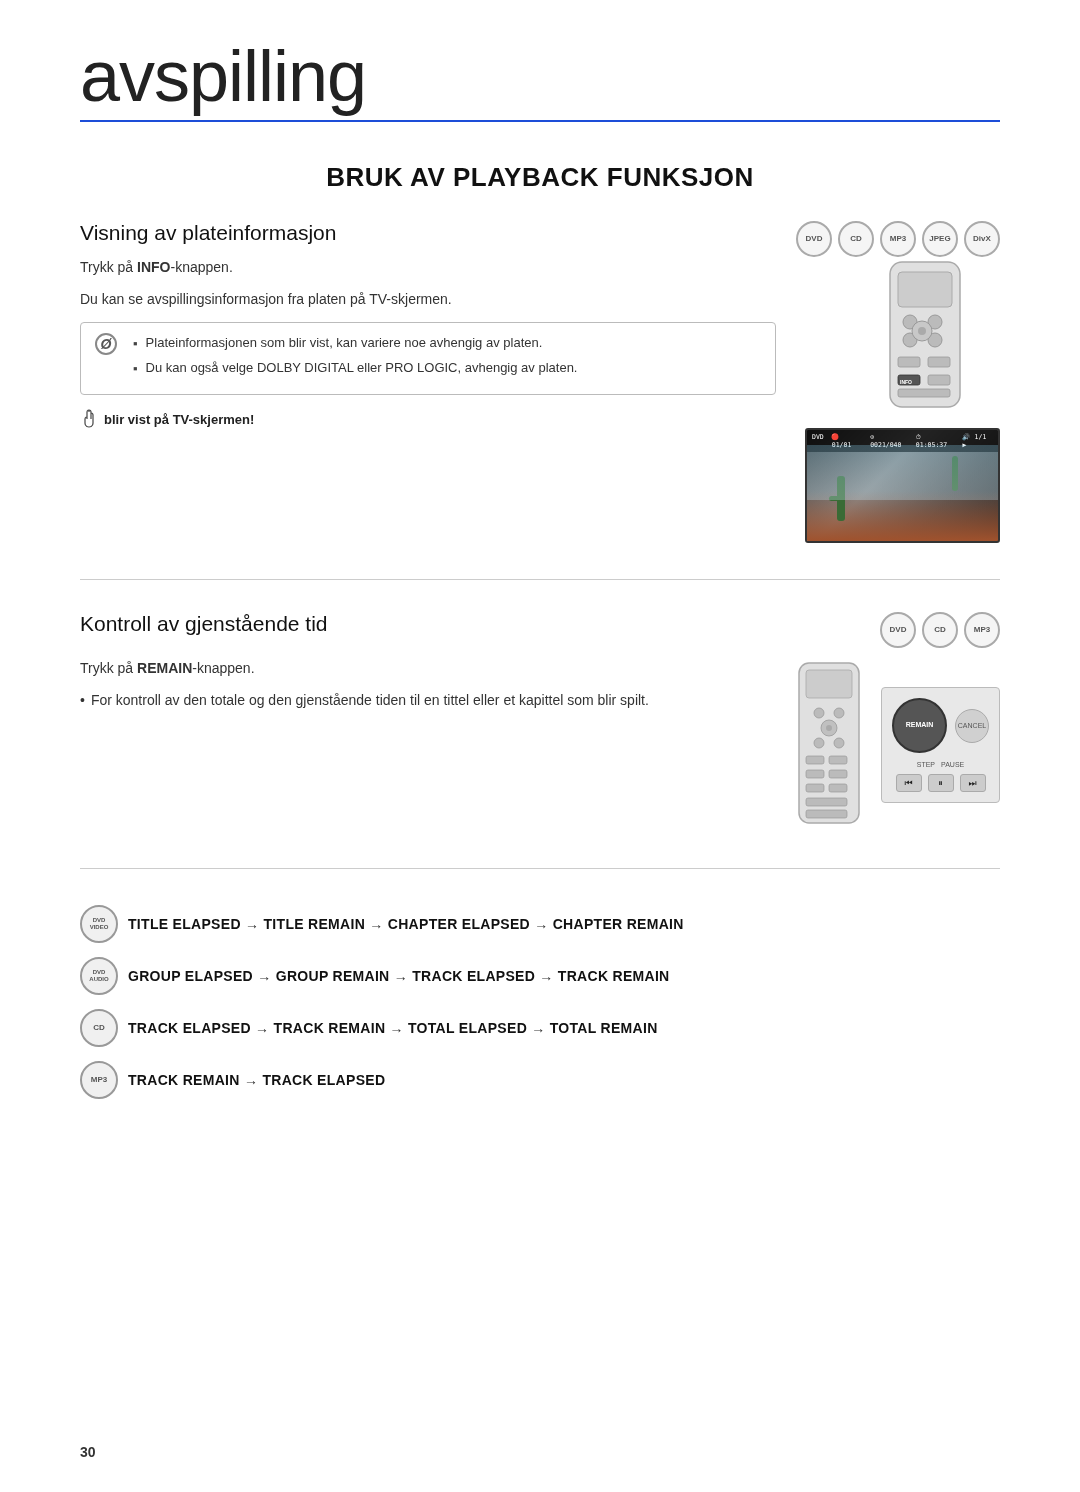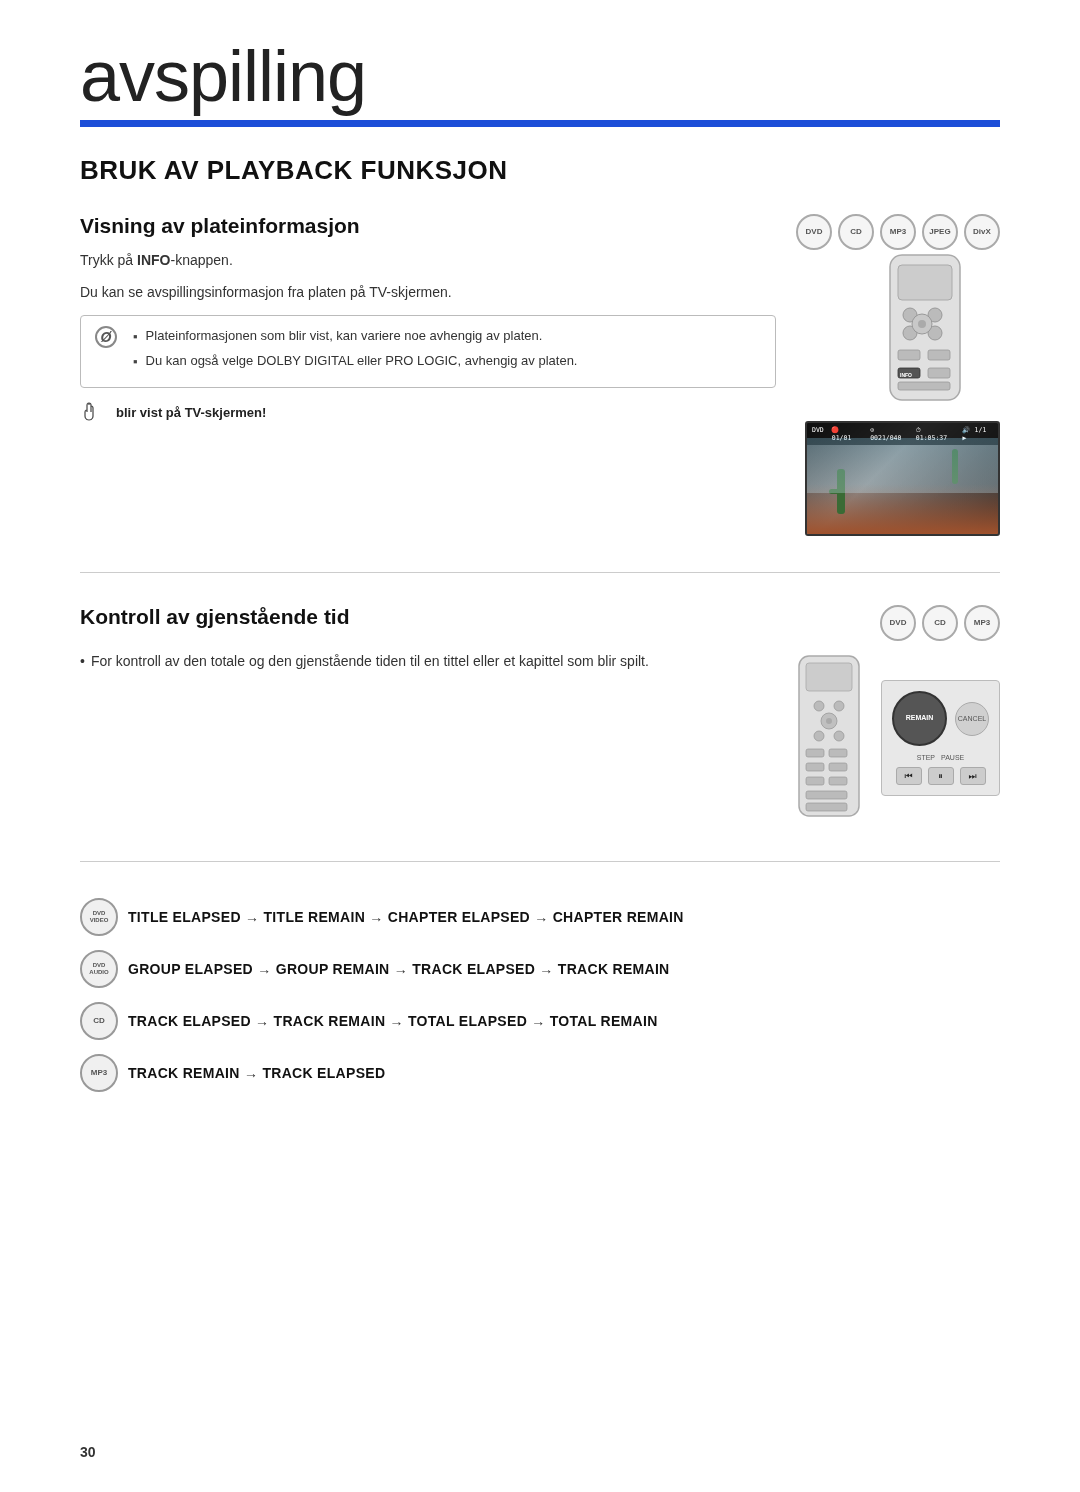--- a/index.html
+++ b/index.html
@@ -7,50 +7,51 @@
       background: #fff;
       font-family: Arial, Helvetica, sans-serif;
       width: 1080px;
       min-height: 1492px;
       color: #222;
       padding: 40px 80px 60px 80px;
     }
 
     
     .page-title-section {
-      border-bottom: 7px solid #1d4ed8;
+      border-bottom: 2px solid #1d4ed8;
       padding-bottom: 8px;
-      margin-bottom: 28px;
+      margin-bottom: 40px;
     }
     .page-title {
       font-size: 72px;
       font-weight: 300;
       color: #222;
       letter-spacing: -1px;
       line-height: 1;
     }
 
     
     .section-heading {
       font-size: 26px;
       font-weight: 900;
       text-transform: uppercase;
       color: #111;
       margin-bottom: 28px;
       letter-spacing: 0.5px;
+      text-align: center;
     }
 
     
     .subsection {
       margin-bottom: 36px;
       position: relative;
     }
     .subsection-heading {
       font-size: 21px;
-      font-weight: 700;
+      font-weight: 400;
       color: #111;
       margin-bottom: 12px;
     }
 
     
     .disc-icons-row {
       position: absolute;
       top: 0;
       right: 0;
       display: flex;
@@ -136,21 +137,21 @@
     
     .hand-note {
       margin-top: 14px;
     }
     .hand-note-title {
       font-size: 13px;
       font-weight: 700;
       margin-bottom: 6px;
       display: flex;
       align-items: center;
-      gap: 18px;
+      gap: 6px;
     }
     .tv-screen-box {
       width: 180px;
       height: 110px;
       background: #555;
       border: 2px solid #333;
       border-radius: 3px;
       overflow: hidden;
       flex-shrink: 0;
       position: relative;
@@ -359,20 +360,23 @@
 
     <div class="disc-icons-row" style="position:relative; top:0; right:0;">
       <div class="disc-icon">DVD</div>
       <div class="disc-icon">CD</div>
       <div class="disc-icon">MP3</div>
     </div>
   </div>
 
   <div class="kontroll-content">
     <div style="flex:1;">
+      <p class="body-text">
+        Trykk på <strong>REMAIN</strong>-knappen.
+      </p>
       <p class="body-text" style="display:flex; gap:6px;">
         <span>•</span>
         <span>For kontroll av den totale og den gjenstående tiden til en tittel eller et kapittel som blir spilt.</span>
       </p>
     </div>
 
     <div style="display:flex; gap:12px; align-items:center; flex-shrink:0;">
 
       <div>
         <svg width="75" height="170" viewBox="0 0 75 170">

